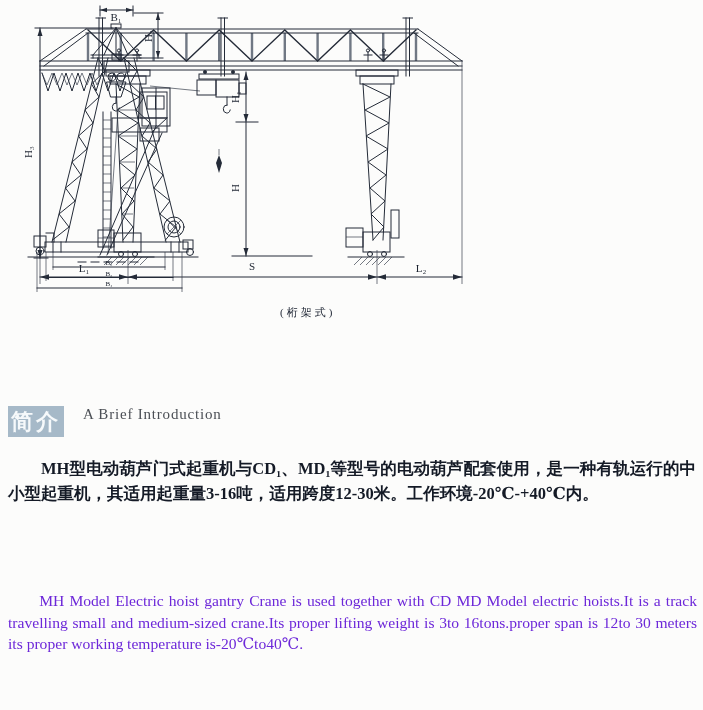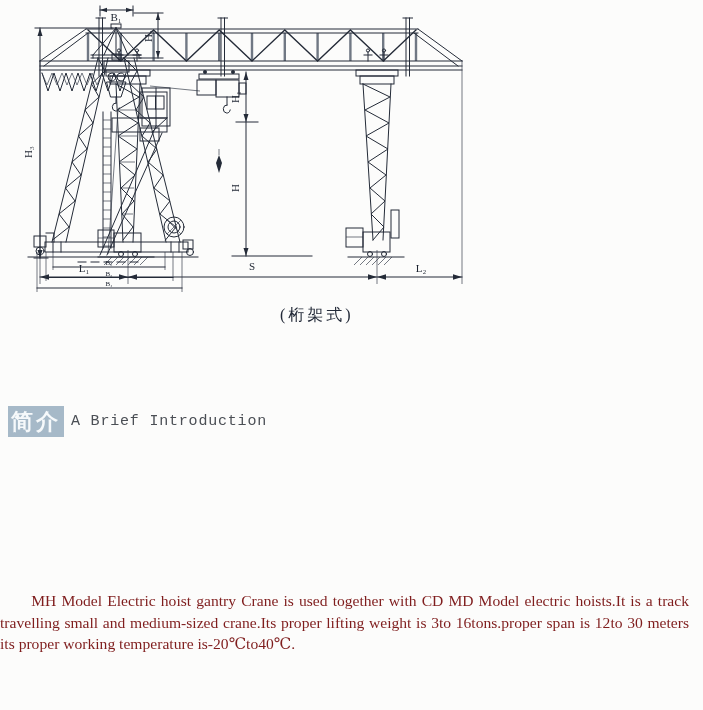--- a/index.html
+++ b/index.html
@@ -14,45 +14,45 @@
   svg .thin{stroke:#39404d;stroke-width:.7;fill:none;}
   svg .bar{stroke:#707884;stroke-width:2.4;fill:none;}
   svg .fil{fill:#242b38;stroke:none;}
   svg text{font-family:"Liberation Serif","DejaVu Serif",serif;fill:#1c2330;}
   .dimlbl{font-size:11px;}
   .dimlbl-sm{font-size:7px;}
   #front-view{left:0;top:5;}
   #side-view{left:470;top:0;}
   .caption{
     position:absolute;left:280px;top:305px;
-    font-size:16px;letter-spacing:3px;font-weight:500;color:#232a38;
+    font-size:11px;letter-spacing:3px;font-weight:500;color:#232a38;
   }
   .intro-heading{
-    position:absolute;left:8px;top:406px;display:flex;align-items:center;
+    position:absolute;left:8px;top:406px;display:flex;align-items:flex-start;
   }
   .zh-badge{
     width:56px;height:31px;background:#a6b9c8;color:#f6f9fb;
     display:flex;align-items:center;justify-content:center;
     font-size:22px;font-weight:bold;letter-spacing:3px;
     font-family:"Liberation Sans","DejaVu Sans",sans-serif;
   }
   .en-title{
-    margin-left:7px;padding-bottom:1px;
-    font-family:Liberation Mono, monospace;
+    margin-left:19px;padding-bottom:1px;
+    font-family:Liberation Serif, serif;
     font-size:15px;color:#4b4f55;letter-spacing:.8px;
   }
   .zh-block{
     position:absolute;left:8px;top:456px;width:688px;
     font-size:16.5px;font-weight:bold;line-height:25px;
     text-align:justify;color:#141a26;
   }
   .zh-block p{margin:0;text-indent:2em;}
   .en-block{
-    position:absolute;left:0;top:590px;width:689px;
-    font-size:15.6px;line-height:21.6px;text-align:justify;color:#7f1d1d;
+    position:absolute;left:8px;top:590px;width:689px;
+    font-size:15.6px;line-height:21.6px;text-align:justify;color:#6d28d9;
   }
   .en-block p{margin:0;text-indent:2em;}
 </style>
 </head>
 <body>
 
 <div class="page">
 
   <svg id="front-view" width="470" height="300" viewBox="0 0 470 300">
     <g>
@@ -240,19 +240,20 @@
   </svg>
 
   <div class="caption">(桁架式)</div>
 
   <div class="intro-heading">
     <span class="zh-badge">简介</span>
     <span class="en-title">A Brief Introduction</span>
   </div>
 
   <div class="zh-block">
+    <p>MH型电动葫芦门式起重机与CD₁、MD₁等型号的电动葫芦配套使用，是一种有轨运行的中小型起重机，其适用起重量3-16吨，适用跨度12-30米。工作环境-20℃-+40℃内。</p>
   </div>
 
   <div class="en-block">
     <p>MH Model Electric hoist gantry Crane is used together with CD MD Model electric hoists.It is a track travelling small and medium-sized crane.Its proper lifting weight is 3to 16tons.proper span is 12to 30 meters its proper working temperature is-20℃to40℃.</p>
   </div>
 
 </div>
 
 </body></html>

